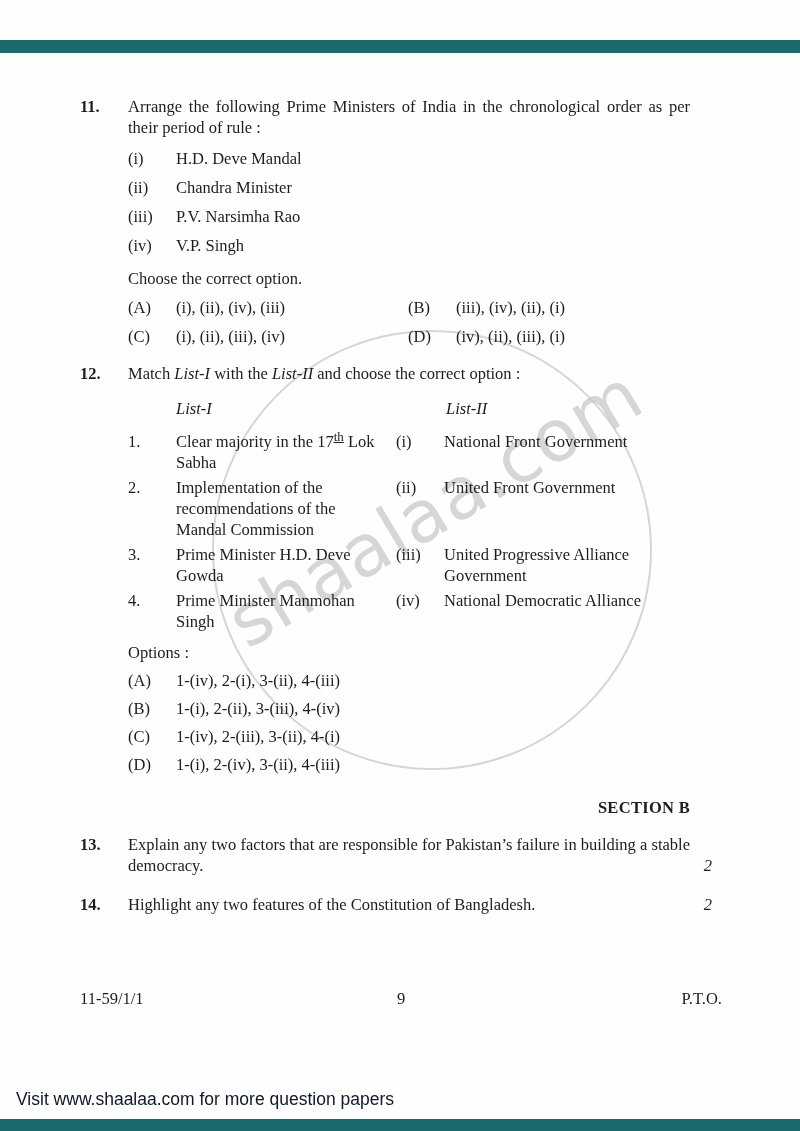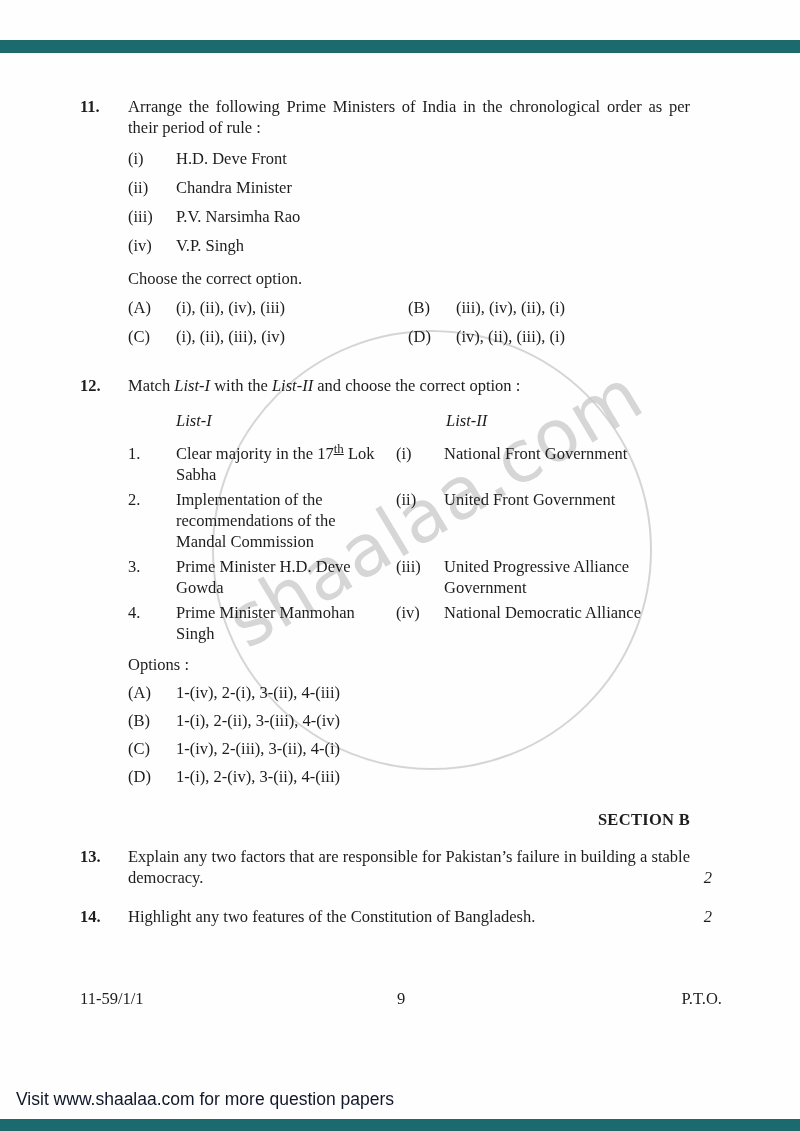--- a/index.html
+++ b/index.html
@@ -33,21 +33,21 @@
 
   .sub-item { display:flex; margin-top:8px; }
   .lbl { width:48px; flex:none; }
 
   .choose { margin-top:12px; }
 
   .opt-row { display:flex; margin-top:8px; }
   .opt-cell { display:flex; }
   .opt-cell.first { width:280px; flex:none; }
 
-  .q12 { margin-top:28px; }
+  .q12 { margin-top:16px; }
   .m-head { display:flex; margin-top:14px; font-style:italic; }
   .m-head-sp { width:48px; flex:none; }
   .m-head-1 { width:212px; flex:none; margin-right:8px; }
   .m-head-2 { padding-left:50px; }
   .m-row { display:flex; margin-top:4px; }
   .m-row.firstrow { margin-top:12px; }
   .m-num { width:48px; flex:none; }
   .m-left { width:212px; flex:none; margin-right:8px; }
   .m-rlabel { width:48px; flex:none; }
   .m-rtext { flex:1; }
@@ -88,21 +88,21 @@
   <div class="content">
 
     <div class="q">
       <div class="q-num">11.</div>
       <div class="q-body">
         <div class="justify">Arrange the following Prime Ministers of India in the chronological order as per their period of rule :</div>
 
         <div style="margin-top:10px;">
           <div class="sub-item">
             <span class="lbl">(i)</span>
-            <span>H.D. Deve Front</span>
+            <span>H.D. Deve Mandal</span>
           </div>
           <div class="sub-item">
             <span class="lbl">(ii)</span>
             <span>Chandra Minister</span>
           </div>
           <div class="sub-item">
             <span class="lbl">(iii)</span>
             <span>P.V. Narsimha Rao</span>
           </div>
           <div class="sub-item">

